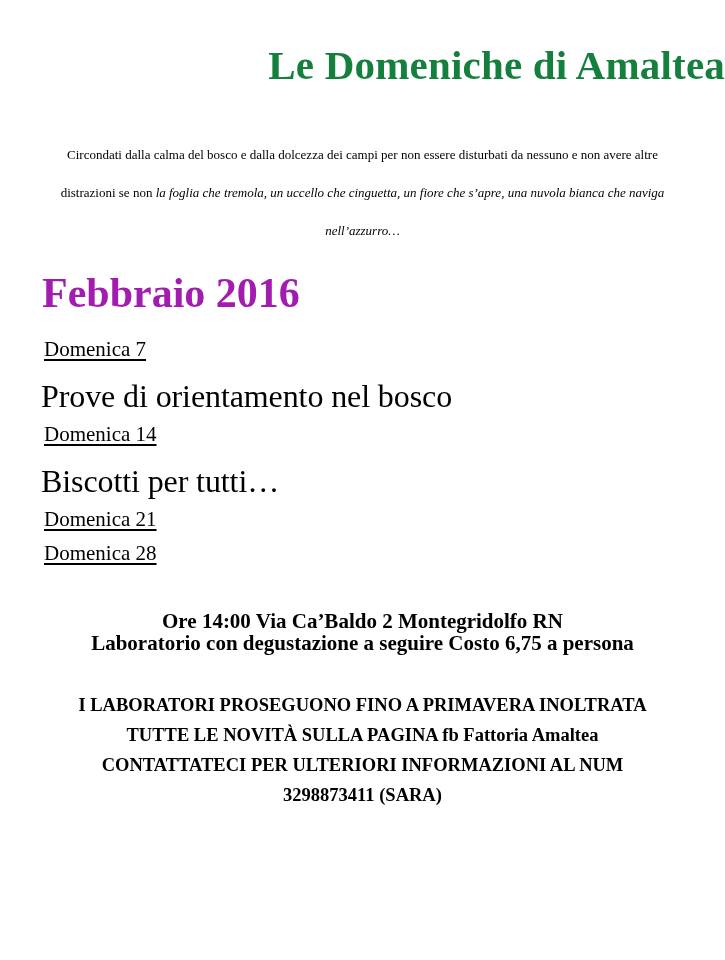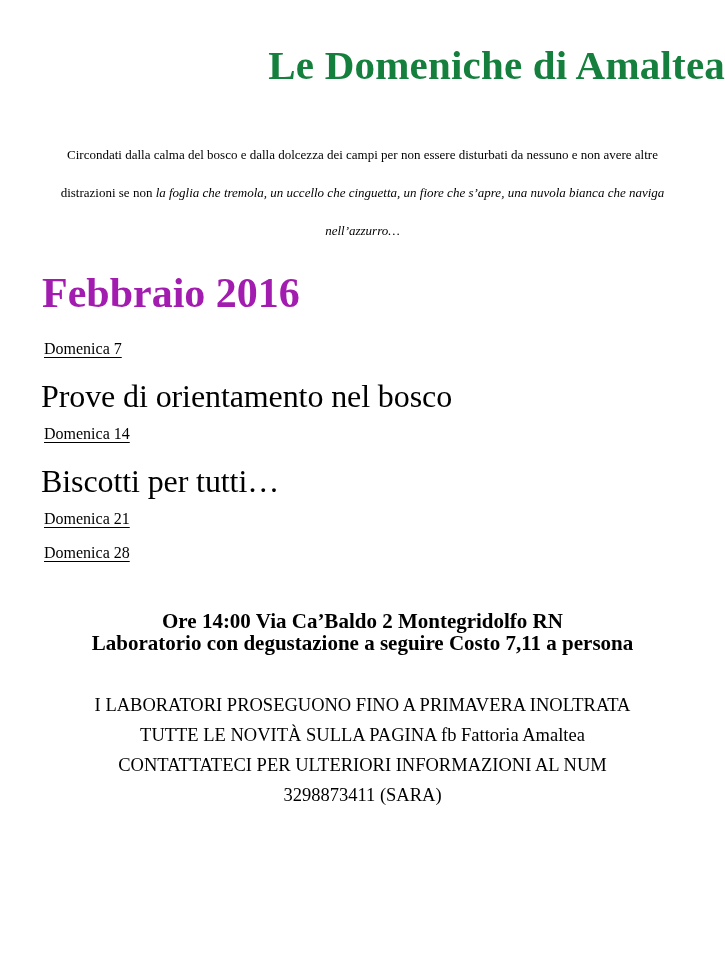--- a/index.html
+++ b/index.html
@@ -59,21 +59,21 @@
 
   
   .events {
     margin-top: 22px;
   }
   .event {
     margin-bottom: 8px;
   }
   .event-date {
     display: inline-block;
-    font-size: 16px;
+    font-size: 21px;
     line-height: 26px;
     text-decoration: underline;
     text-underline-offset: 3px;
     margin-left: 44px;
   }
   .event-name {
     font-size: 32px;
     font-weight: normal;
     line-height: 34px;
     margin-left: 41px;
@@ -87,21 +87,21 @@
     font-size: 21px;
     font-weight: bold;
     line-height: 22px;
     margin-top: 44px;
   }
 
   
   .notice {
     text-align: center;
     font-size: 18.5px;
-    font-weight: normal;
+    font-weight: bold;
     line-height: 30px;
     margin-top: 36px;
   }
 </style>
 </head>
 <body>
 
 <div class="poster">
 
   <h1 class="poster-title">Le Domeniche di Amaltea</h1>
@@ -129,21 +129,21 @@
     </div>
 
     <div class="event">
       <div class="event-date">Domenica 28</div>
     </div>
 
   </div>
 
   <div class="logistics">
     <div>Ore 14:00 Via Ca’Baldo 2 Montegridolfo RN</div>
-    <div>Laboratorio con degustazione a seguire Costo 7,11 a persona</div>
+    <div>Laboratorio con degustazione a seguire Costo 6,75 a persona</div>
   </div>
 
   <div class="notice">
     <div>I LABORATORI PROSEGUONO FINO A PRIMAVERA INOLTRATA</div>
     <div>TUTTE LE NOVITÀ SULLA PAGINA fb Fattoria Amaltea</div>
     <div>CONTATTATECI PER ULTERIORI INFORMAZIONI AL NUM</div>
     <div>3298873411 (SARA)</div>
   </div>
 
 </div>

